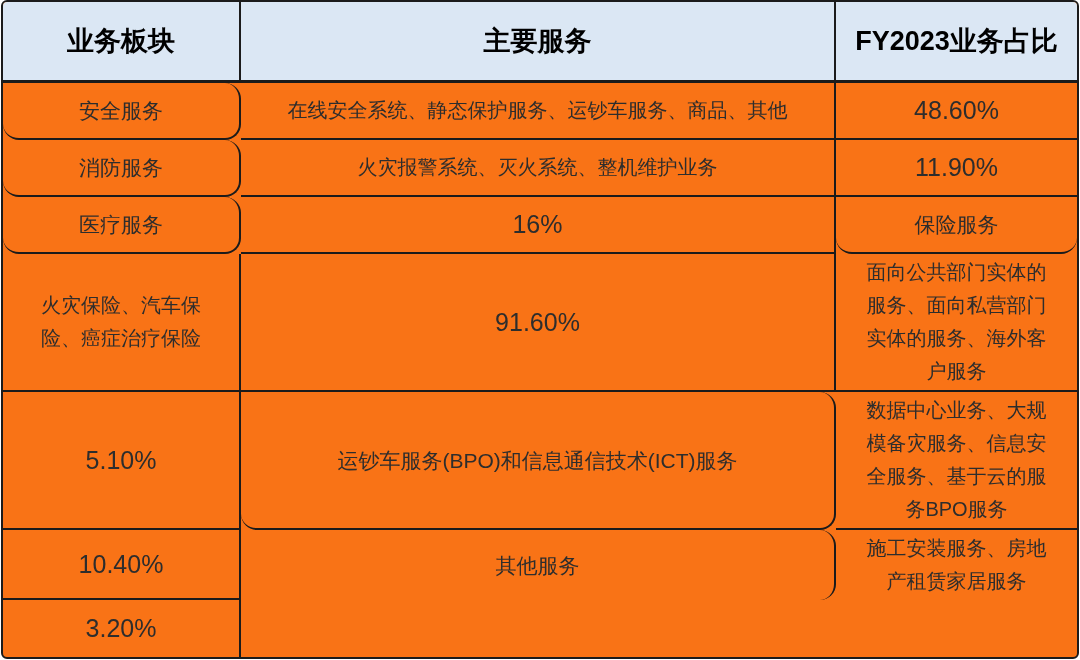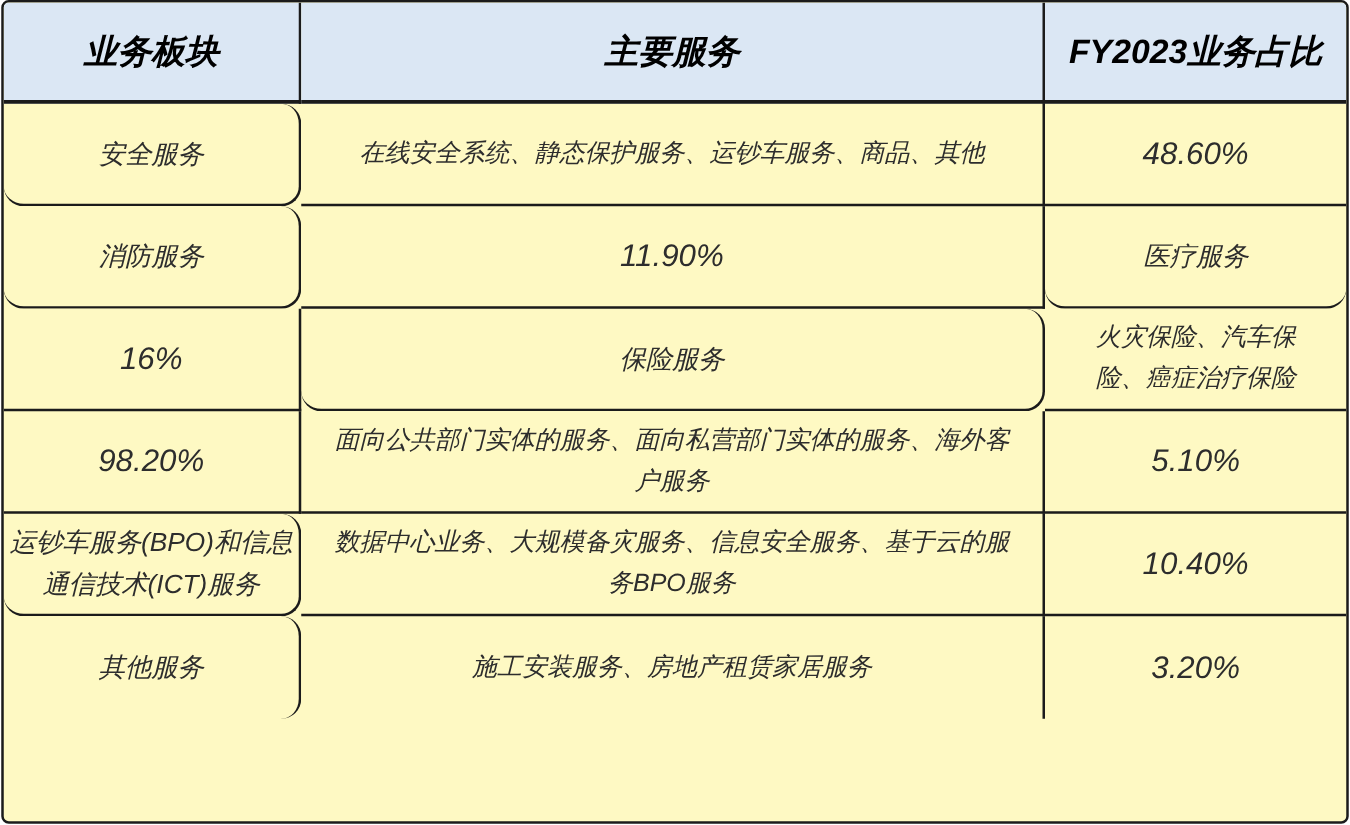--- a/index.html
+++ b/index.html
@@ -9,22 +9,21 @@
     background: #ffffff;
     font-family: "Liberation Sans", "DejaVu Sans", sans-serif;
   }
   .table-frame {
     position: absolute;
     left: 1px; top: 0;
     width: 1078px; height: 659px;
     border: 2px solid #1b1b1b;
     border-radius: 6px;
     overflow: hidden;
-    background: #fef9c3;
-    font-style: italic;
+    background: #f97316;
   }
   .grid {
     width: 100%; height: 100%;
     display: grid;
     grid-template-columns: 238px 595px 1fr;
     grid-template-rows: 81px repeat(7, 1fr);
   }
   .cell {
     display: flex;
     align-items: center;
@@ -61,28 +60,29 @@
 
     <div class="cell head">业务板块</div>
     <div class="cell head">主要服务</div>
     <div class="cell head">FY2023业务占比</div>
 
     <div class="cell seg">安全服务</div>
     <div class="cell svc">在线安全系统、静态保护服务、运钞车服务、商品、其他</div>
     <div class="cell pct">48.60%</div>
 
     <div class="cell seg">消防服务</div>
+    <div class="cell svc">火灾报警系统、灭火系统、整机维护业务</div>
     <div class="cell pct">11.90%</div>
 
     <div class="cell seg">医疗服务</div>
     <div class="cell pct">16%</div>
 
     <div class="cell seg">保险服务</div>
     <div class="cell svc">火灾保险、汽车保险、癌症治疗保险</div>
-    <div class="cell pct">98.20%</div>
+    <div class="cell pct">91.60%</div>
 
     <div class="cell svc">面向公共部门实体的服务、面向私营部门实体的服务、海外客户服务</div>
     <div class="cell pct">5.10%</div>
 
     <div class="cell seg">运钞车服务(BPO)和信息通信技术(ICT)服务</div>
     <div class="cell svc">数据中心业务、大规模备灾服务、信息安全服务、基于云的服务BPO服务</div>
     <div class="cell pct">10.40%</div>
 
     <div class="cell seg">其他服务</div>
     <div class="cell svc">施工安装服务、房地产租赁家居服务</div>

